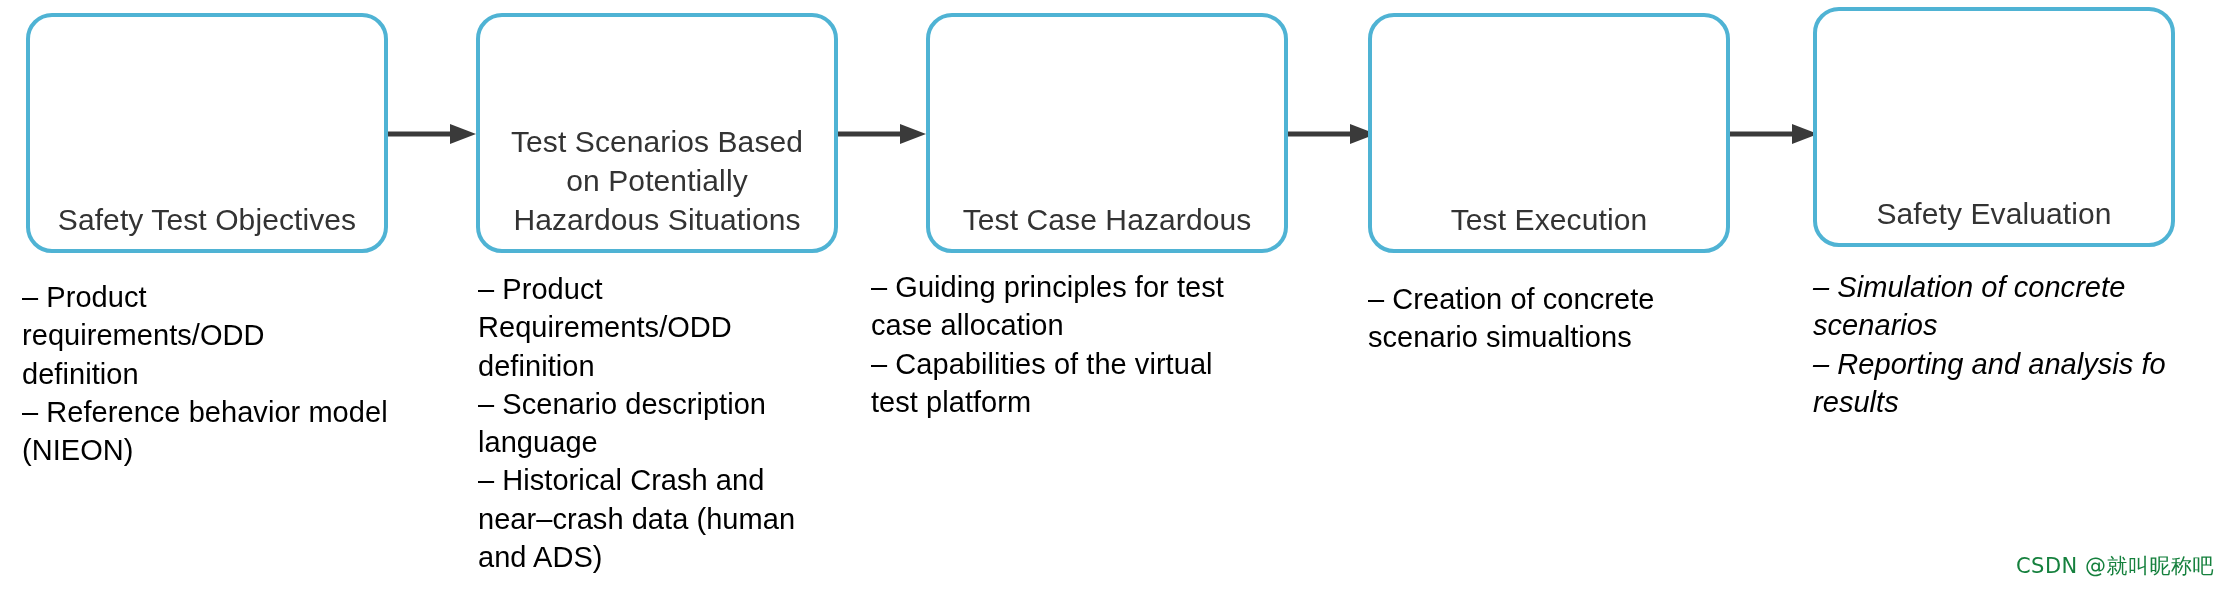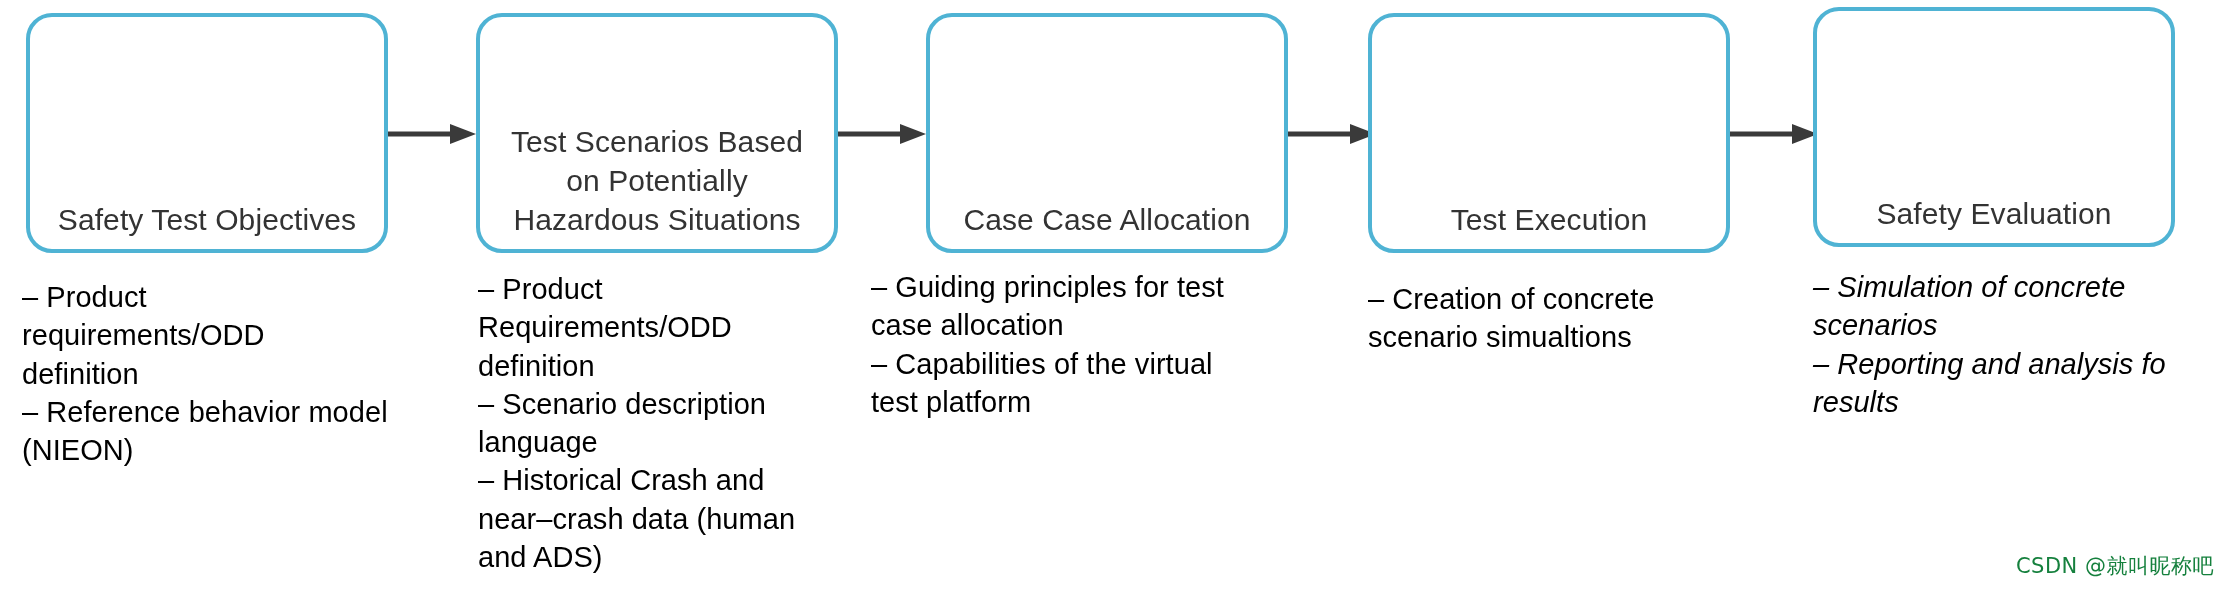--- a/index.html
+++ b/index.html
@@ -98,21 +98,21 @@
 and ADS)</div>
 
   <div class="arrow" style="left:838px; top:121px; width:88px;">
     <svg width="88" height="26" viewBox="0 0 88 26">
       <line x1="0" y1="13" x2="66" y2="13" stroke="#3a3a3a" stroke-width="5"></line>
       <polygon points="62,3 88,13 62,23" fill="#3a3a3a"></polygon>
     </svg>
   </div>
 
   <div class="node-box" style="left:926px; top:13px; width:362px; height:240px;">
-    <div class="node-title">Case Case Allocation</div>
+    <div class="node-title">Test Case Hazardous</div>
   </div>
   <div class="bullet-block" style="left:871px; top:268px; width:430px;">– Guiding principles for test
  case allocation
 – Capabilities of the virtual
 test platform</div>
 
   <div class="arrow" style="left:1288px; top:121px; width:88px;">
     <svg width="88" height="26" viewBox="0 0 88 26">
       <line x1="0" y1="13" x2="66" y2="13" stroke="#3a3a3a" stroke-width="5"></line>
       <polygon points="62,3 88,13 62,23" fill="#3a3a3a"></polygon>

